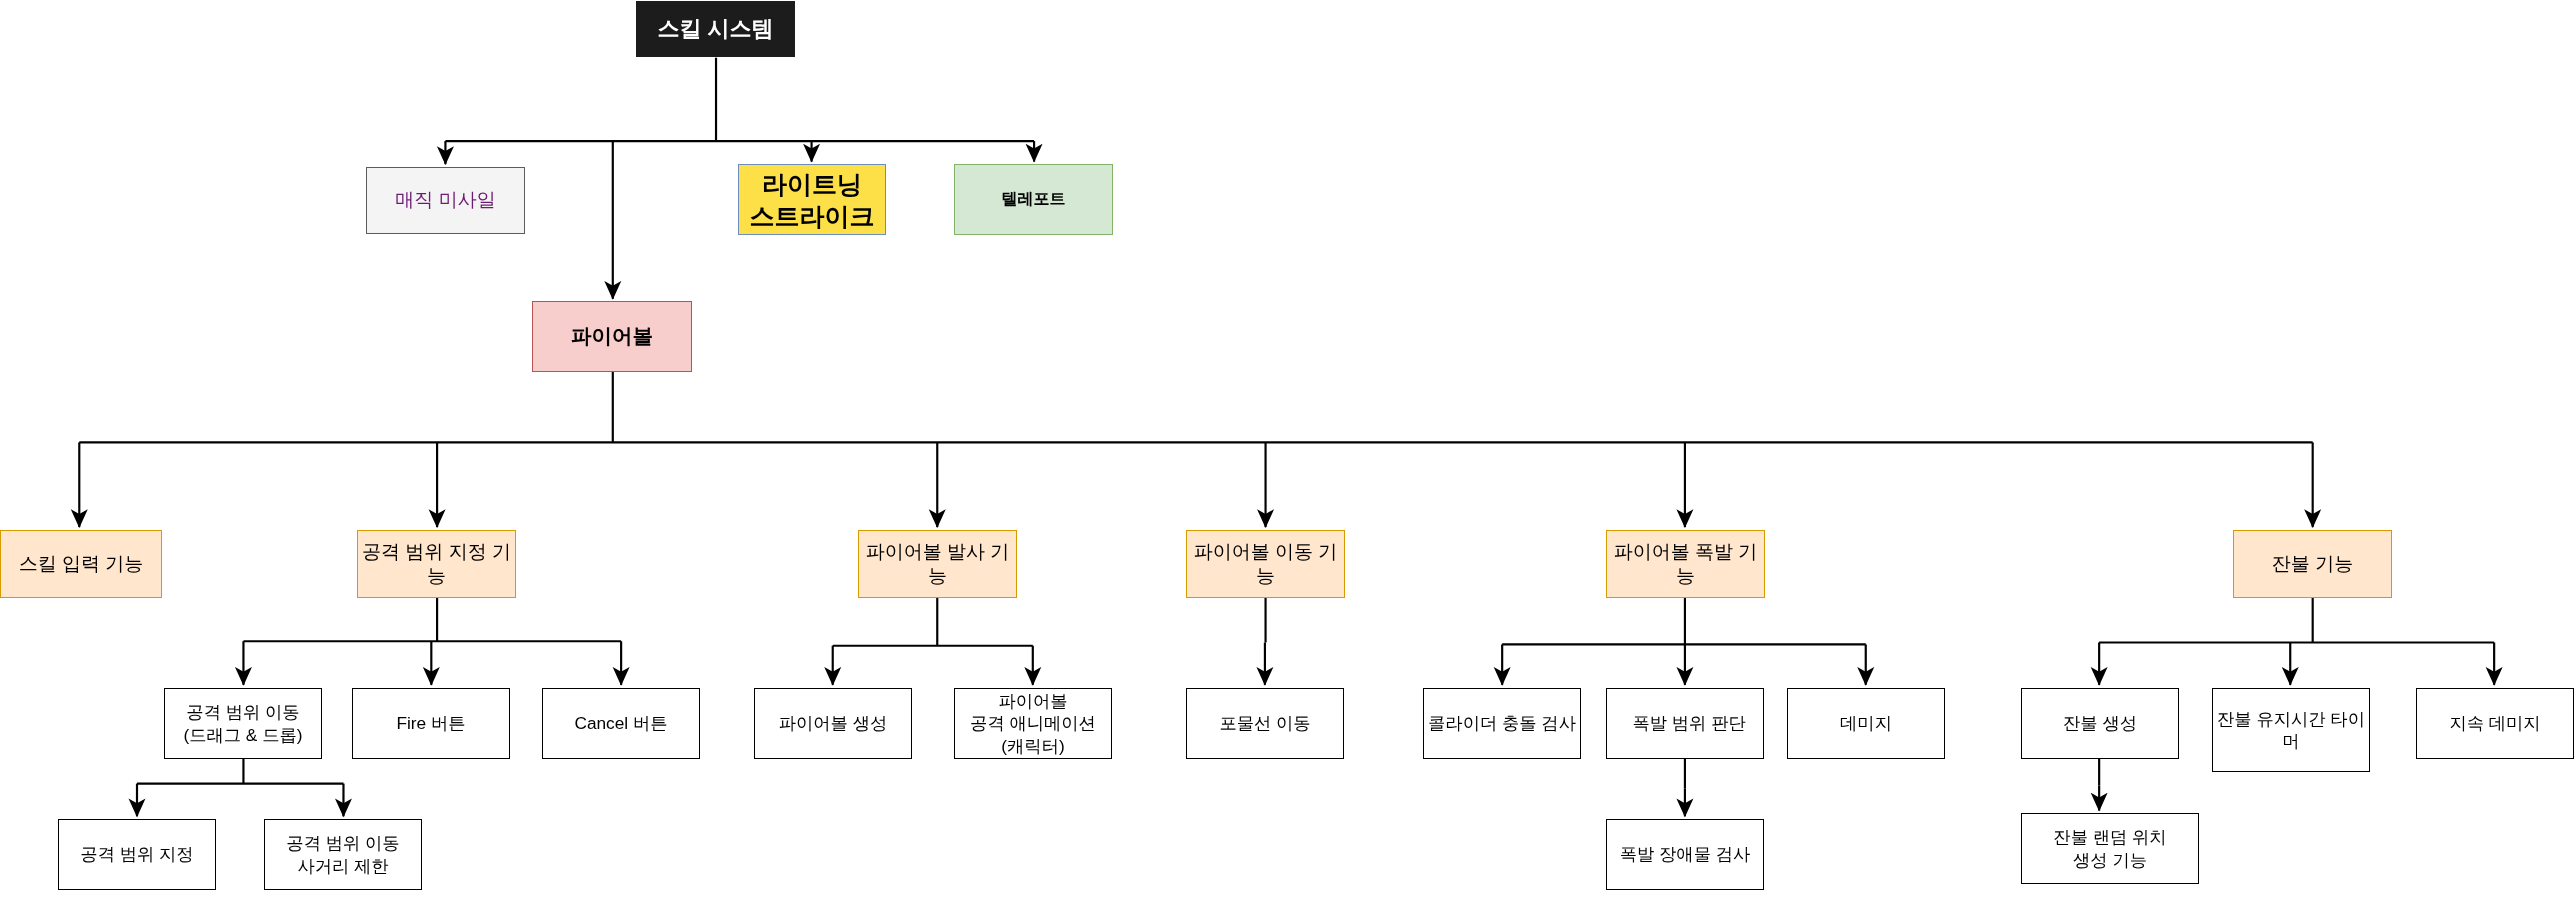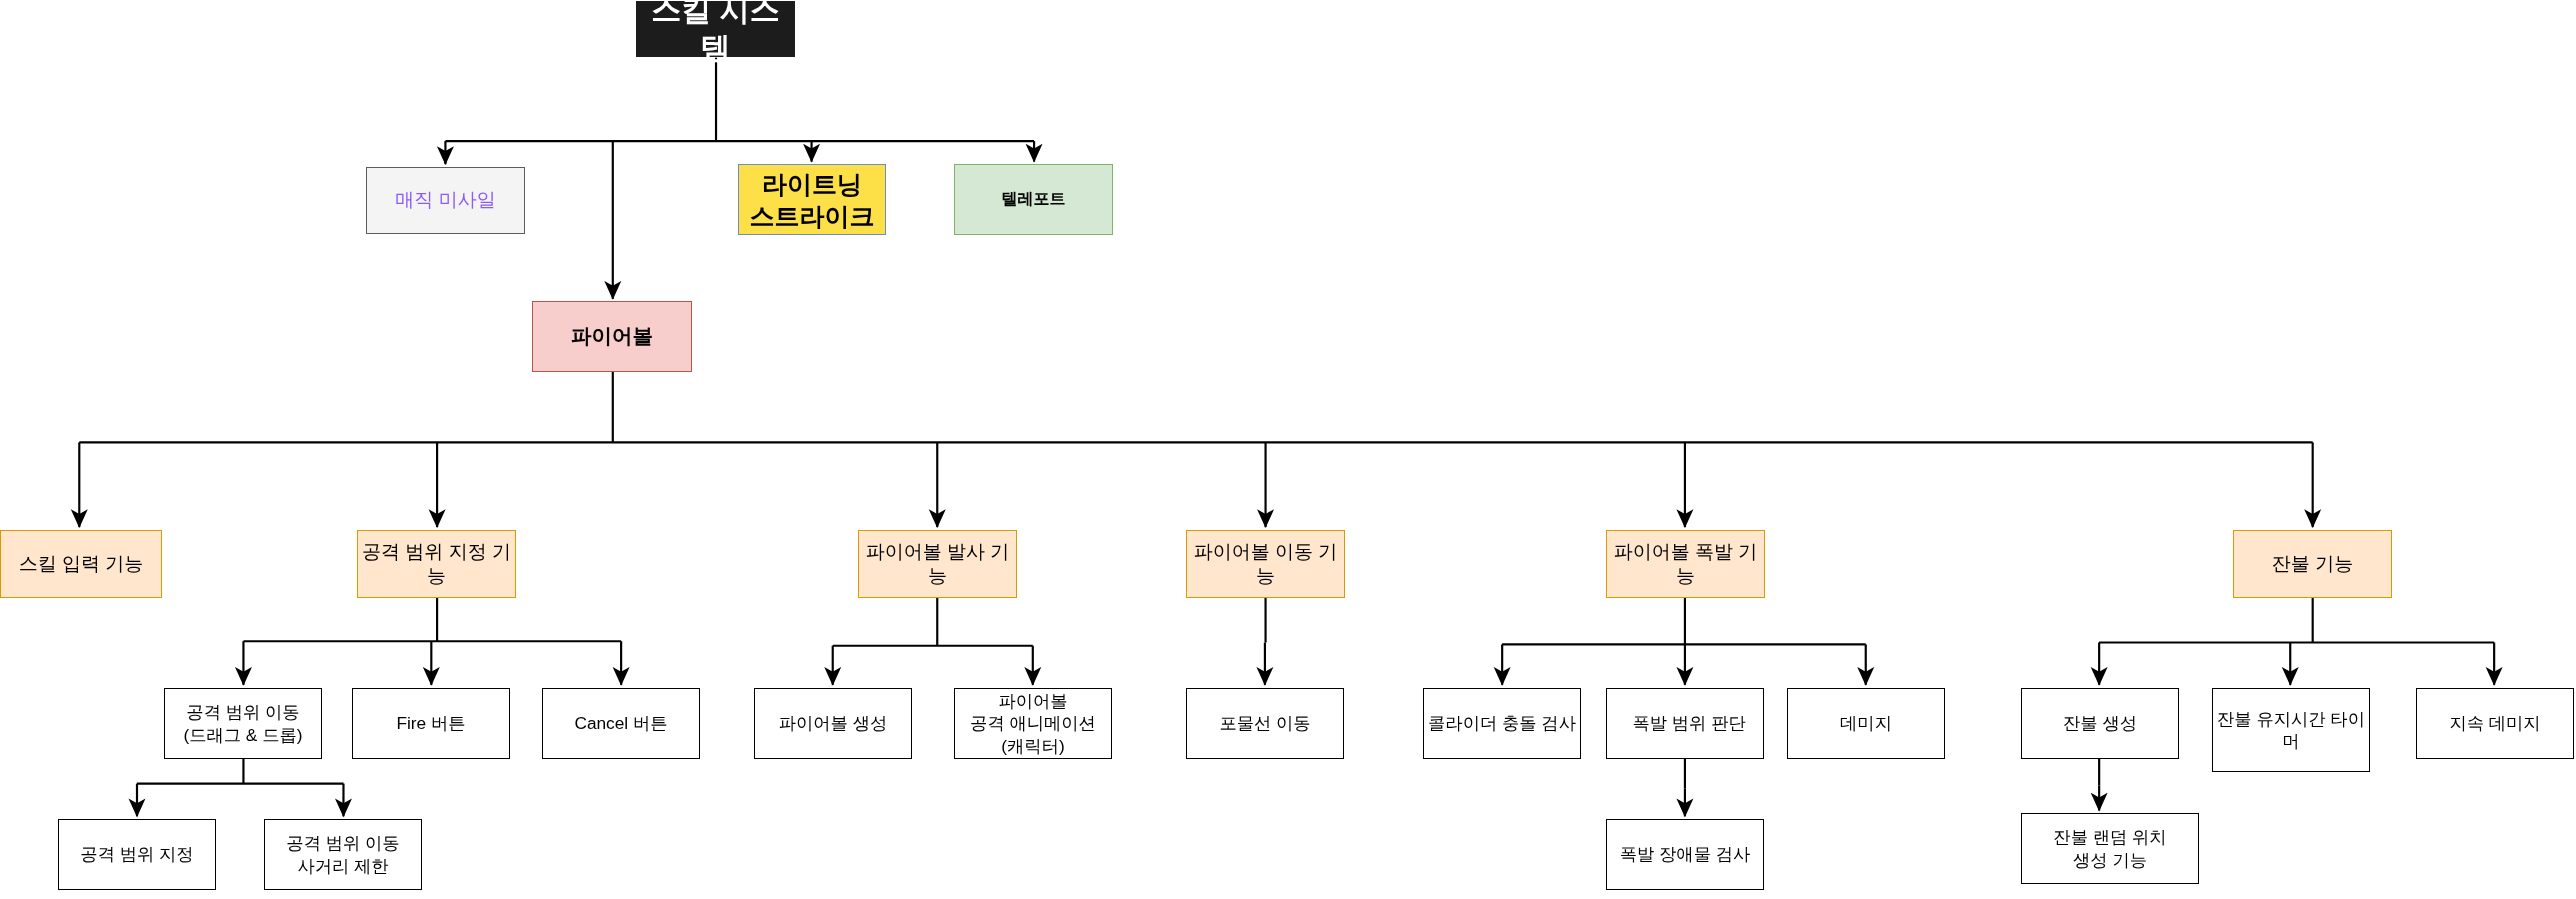--- a/index.html
+++ b/index.html
@@ -35,26 +35,26 @@
     border: 1.9px solid #000000;
     color: #000000;
     font-size: 18px;
     font-weight: 400;
   }
   .node.root {
     background: #1c1c1c;
     border: 1.9px solid #1c1c1c;
     color: #ffffff;
     font-weight: 700;
-    font-size: 30px;
+    font-size: 22px;
   }
   .node.grey {
     background: #f4f4f4;
     border: 1.9px solid #5c5c5c;
-    color: #8b5cf6;
+    color: #701a75;
     font-size: 19px;
   }
   .node.blue {
     background: #fde047;
     border: 1.9px solid #6c8ebf;
     color: #000000;
     font-weight: 700;
     font-size: 25px;
   }
   .node.green {

